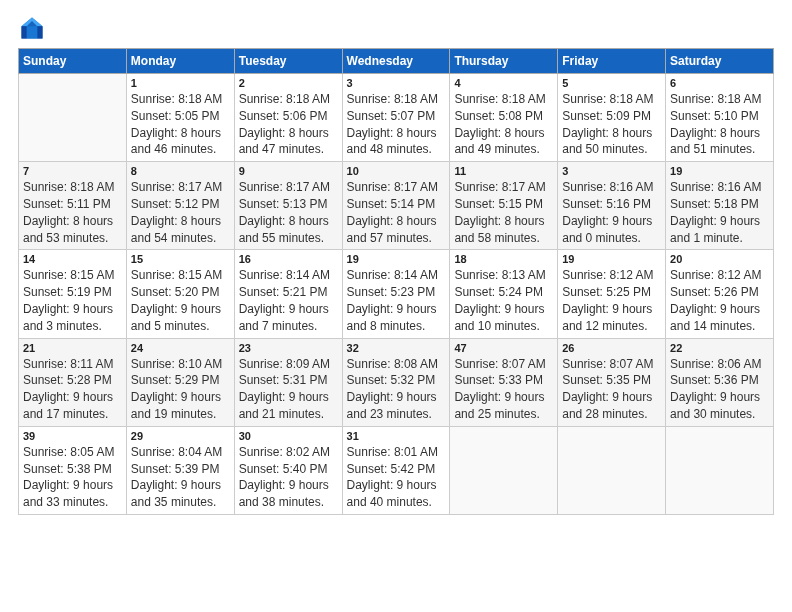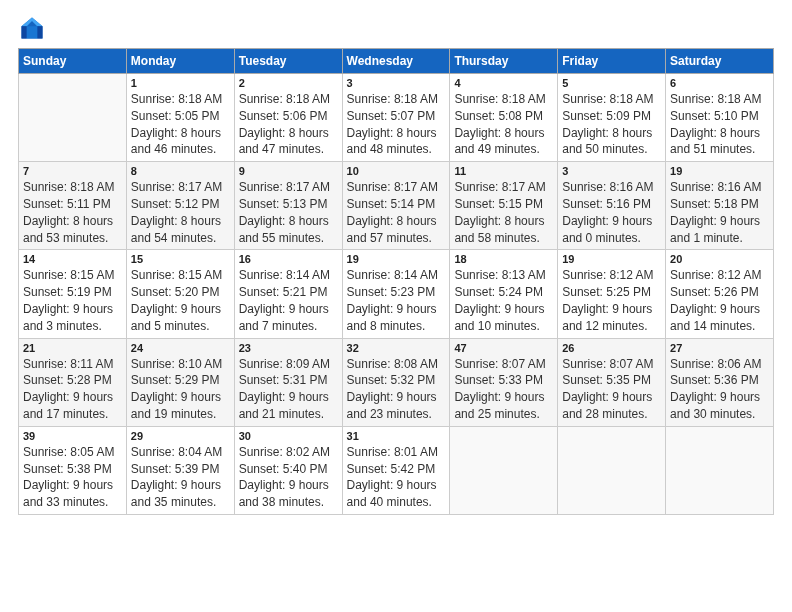--- a/index.html
+++ b/index.html
@@ -249,21 +249,21 @@
           </td>
           <td>
             <span class="day-num">47</span>
             <div class="cell-text">Sunrise: 8:07 AM<br>Sunset: 5:33 PM<br>Daylight: 9 hours and 25 minutes.</div>
           </td>
           <td>
             <span class="day-num">26</span>
             <div class="cell-text">Sunrise: 8:07 AM<br>Sunset: 5:35 PM<br>Daylight: 9 hours and 28 minutes.</div>
           </td>
           <td>
-            <span class="day-num">27</span>
+            <span class="day-num">22</span>
             <div class="cell-text">Sunrise: 8:06 AM<br>Sunset: 5:36 PM<br>Daylight: 9 hours and 30 minutes.</div>
           </td>
         </tr>
         <tr>
           <td>
             <span class="day-num">39</span>
             <div class="cell-text">Sunrise: 8:05 AM<br>Sunset: 5:38 PM<br>Daylight: 9 hours and 33 minutes.</div>
           </td>
           <td>
             <span class="day-num">29</span>

